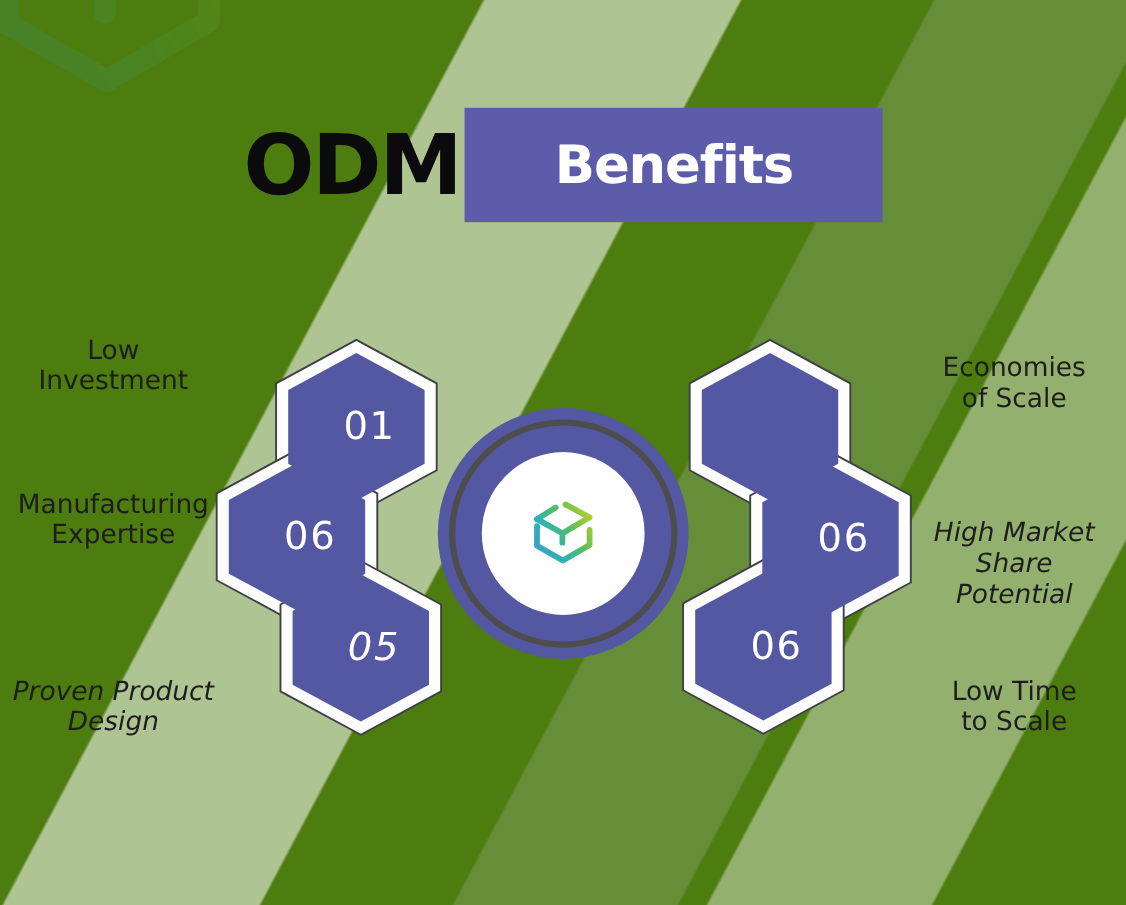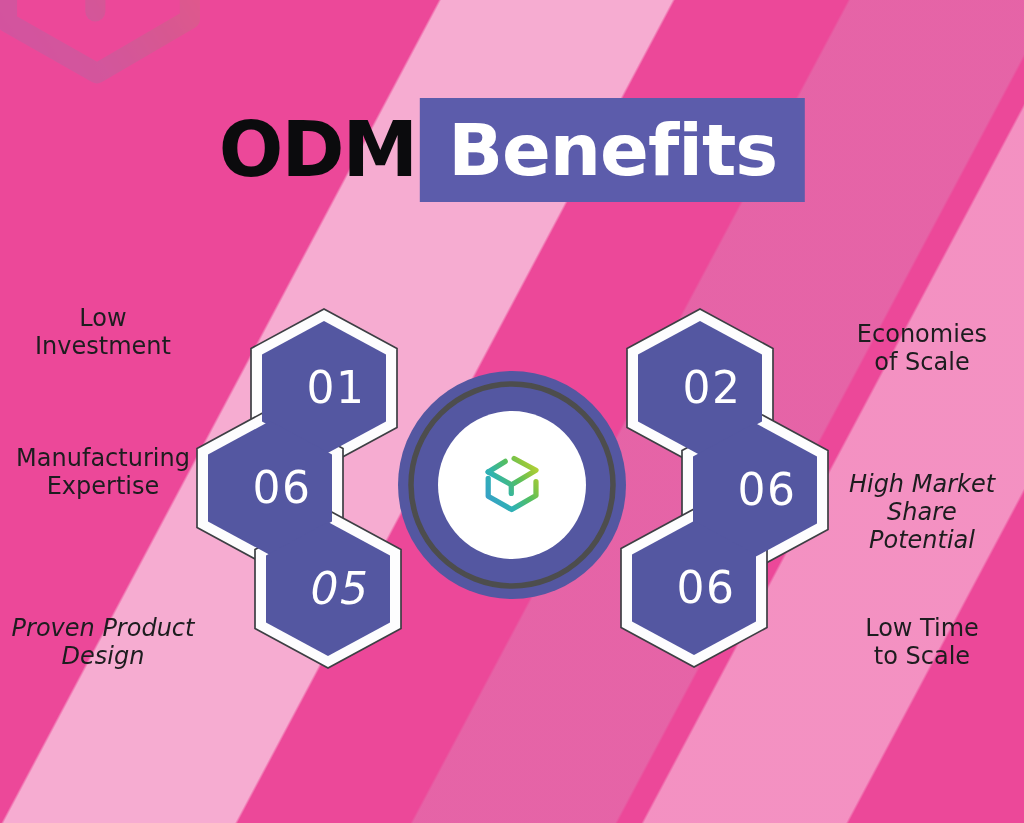--- a/index.html
+++ b/index.html
@@ -1,19 +1,19 @@
 <!DOCTYPE html>
 <html><head>
 <meta charset="utf-8">
 <style>
   html,body{margin:0;padding:0;}
   body{font-family:"DejaVu Sans","Liberation Sans",sans-serif;background:#dfe3e8;}
   .stage{
     position:relative;width:1024px;height:823px;overflow:hidden;
-    background:#ec4899;
+    background:#4d7c0f;
   }
   
   .stage::before{
     content:"";position:absolute;inset:0;pointer-events:none;
     background:
       linear-gradient(118deg, rgba(255,255,255,0) 30%, rgba(255,255,255,.55) 30.2%, rgba(255,255,255,.55) 46%, rgba(255,255,255,0) 46.2%),
       linear-gradient(118deg, rgba(203,210,222,0) 58%, rgba(203,210,222,.20) 58.2%, rgba(203,210,222,.20) 72%, rgba(203,210,222,0) 72.2%),
       linear-gradient(298deg, rgba(255,255,255,0) 12%, rgba(255,255,255,.4) 12.2%, rgba(255,255,255,.4) 26%, rgba(255,255,255,0) 26.2%);
   }
   .diagram{position:absolute;left:0;top:0;}
@@ -25,27 +25,27 @@
   }
   .title-black{
     font-size:76px;font-weight:800;color:#0b0b0d;letter-spacing:-2px;
     padding-right:4px;line-height:1;
   }
   .title-banner{
     height:104px;display:flex;align-items:center;justify-content:center;
     padding:0 28px;min-width:324px;
   }
   .title-white{
-    font-size:72px;font-weight:800;color:#ffffff;letter-spacing:-1px;line-height:1;
+    font-size:48px;font-weight:800;color:#ffffff;letter-spacing:-1px;line-height:1;
   }
 
   
   .hex-num{
     position:absolute;width:148px;text-align:center;
-    color:#ffffff;font-size:44px;font-weight:400;letter-spacing:1.5px;line-height:40px;
+    color:#ffffff;font-size:35px;font-weight:400;letter-spacing:1.5px;line-height:40px;
   }
   .n01{left:262px;top:368px;}
   .n02{left:638px;top:368px;}
   .n03{left:208px;top:468px;}
   .n04{left:693px;top:470px;}
   .n05{left:266px;top:569px;font-style:italic;}
   .n06{left:632px;top:568px;}
 
   
   .side-label{
@@ -111,21 +111,20 @@
   </svg>
 
   <div class="title-row">
     <span class="title-black">ODM</span>
     <div class="title-banner" style="background: rgb(92, 92, 171);">
       <span class="title-white">Benefits</span>
     </div>
   </div>
 
   <div class="hex-num n01">01</div>
-  <div class="hex-num n02">02</div>
   <div class="hex-num n03">06</div>
   <div class="hex-num n04">06</div>
   <div class="hex-num n05">05</div>
   <div class="hex-num n06">06</div>
 
   <div class="side-label l1" style="color: rgb(29, 29, 31);">Low
 Investment</div>
   <div class="side-label l2" style="color: rgb(29, 29, 31);">Economies
 of Scale</div>
   <div class="side-label l3" style="color: rgb(29, 29, 31);">Manufacturing

